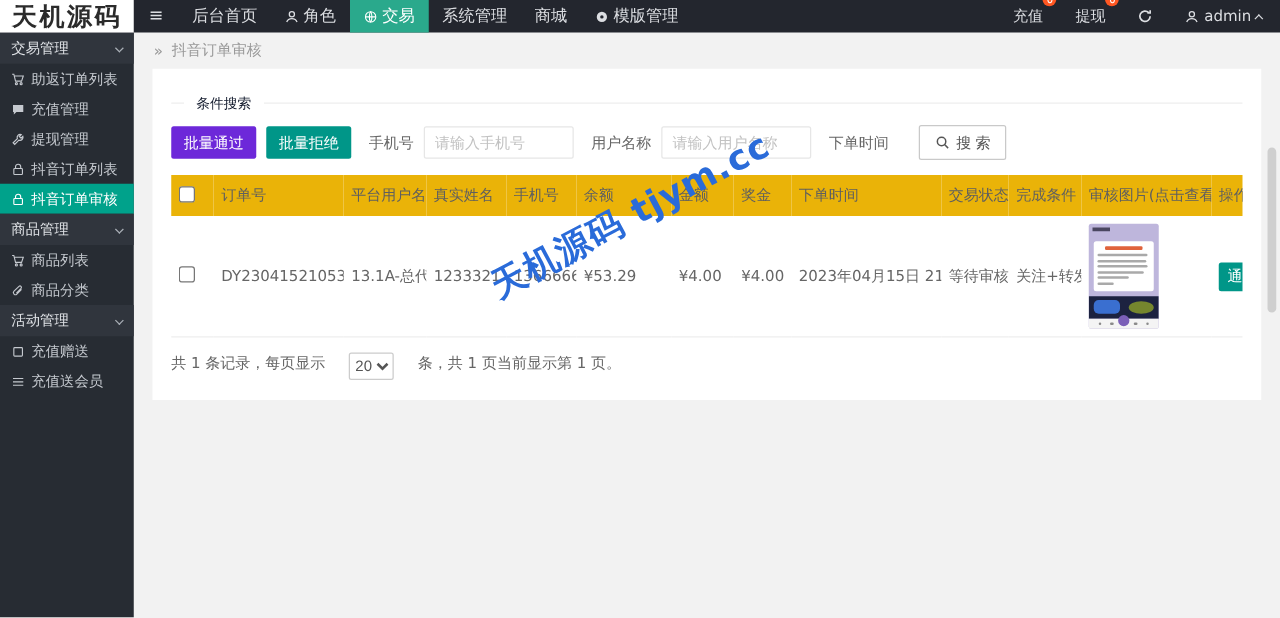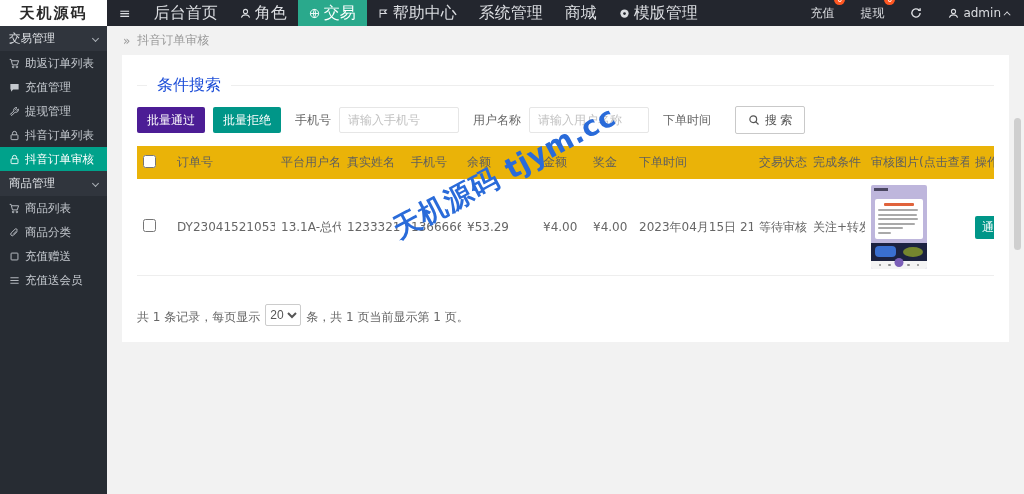--- a/index.html
+++ b/index.html
@@ -3,46 +3,46 @@
 <meta charset="utf-8">
 <style>
   * { box-sizing: border-box; margin: 0; padding: 0; }
   html,body { width:1024px; height:494px; overflow:hidden; }
   body {
     font-family: "DejaVu Sans", "Liberation Sans", sans-serif;
     background:#f2f2f2; position:relative; font-size:12px; color:#666;
   }
   
   .topbar { position:absolute; top:0; left:0; right:0; height:26px; background:#23262e; display:flex; align-items:stretch; z-index:20; }
-  .logo { width:107px; background:#fff; color:#2b2b2b; font-weight:bold; font-size:15px; display:flex; align-items:center; justify-content:center; letter-spacing:2px; }
+  .logo { width:107px; background:#fff; color:#2b2b2b; font-weight:bold; font-size:20px; display:flex; align-items:center; justify-content:center; letter-spacing:2px; }
   .nav { display:flex; }
-  .nav-item { padding:0 11px; font-size:16px; color:#dcdee2; display:flex; align-items:center; gap:4px; cursor:pointer; }
+  .nav-item { padding:0 11px; font-size:13px; color:#dcdee2; display:flex; align-items:center; gap:4px; cursor:pointer; }
   .nav-item.active { background:#2aa98c; color:#fff; }
   .hamburger { font-size:14px; padding:0 12px; }
   .topbar-right { margin-left:auto; display:flex; align-items:center; }
   .top-link { position:relative; color:#dcdee2; font-size:12px; padding:0 13px; height:38px; display:flex; align-items:center; cursor:pointer; }
   .badge { position:absolute; top:0px; right:2px; background:#ff5722; color:#fff; font-size:8px; min-width:11px; height:11px; line-height:11px; border-radius:6px; text-align:center; padding:0 1px; }
   .caret-up { width:5px; height:5px; border-left:1px solid #dcdee2; border-top:1px solid #dcdee2; transform:rotate(45deg) translateY(2px); display:inline-block; margin-left:5px; }
   .icon { display:inline-flex; align-items:center; }
   
   .sidebar { position:absolute; top:26px; left:0; bottom:0; width:107px; background:#272c33; z-index:10; }
   .side-item { height:24px; display:flex; align-items:center; font-size:11.5px; color:#c5c9cf; padding:0 9px; gap:5px; cursor:pointer; white-space:nowrap; }
   .side-item .caret-down { margin-left:auto; width:5px; height:5px; border-right:1px solid #aab0b7; border-bottom:1px solid #aab0b7; transform:rotate(45deg); }
   .side-header { background:#30353d; color:#dfe2e6; height:25px;justify-content:center; }
   .side-item.active { background:#00a28b; color:#fff; }
   .side-item svg { flex:0 0 auto; }
   
   .main { position:absolute; left:107px; top:26px; right:0; bottom:0; background:#f2f2f2; overflow:hidden; }
   .breadcrumb { height:29px; display:flex; align-items:center; padding:0 16px; font-size:12px; color:#999; gap:7px; }
   .card { position:relative; margin:0 15px; background:#fff; padding:12px 15px 16px; }
   fieldset.search-fs { border:0; border-top:1px solid #eee; margin-top:8px; padding:0; }
-  fieldset.search-fs legend { font-size:16px; color:#1d4ed8; margin-left:10px; padding:0 10px; }
+  fieldset.search-fs legend { font-size:11px; color:#0f172a; margin-left:10px; padding:0 10px; }
   .filter-row { display:flex; align-items:center; margin-top:10px; }
   .btn { font-size:12px; height:26px; line-height:26px; padding:0 10px; border-radius:2px; color:#fff; border:none; cursor:pointer; white-space:nowrap; }
-  .btn-orange { background:#4c1d95; }
+  .btn-orange { background:#6d28d9; }
   .btn-teal { background:#009688; margin-left:8px; }
   .f-label { font-size:12px; color:#666; margin-left:14px; margin-right:8px; white-space:nowrap; }
   .f-input { height:26px; width:120px; border:1px solid #e6e6e6; border-radius:2px; padding:0 8px; font-size:12px; color:#666; outline:none; }
   .f-input::placeholder { color:#c2c2c2; }
   .btn-search { height:28px; background:#fff; border:1px solid #c9c9c9; border-radius:2px; color:#555; font-size:12px; display:flex; align-items:center; gap:5px; padding:0 12px; margin-left:16px; cursor:pointer; }
   
   table { width:100%; border-collapse:collapse; table-layout:fixed; margin-top:12px; font-size:12px; color:#666; }
   thead th { background:#eab308; font-weight:normal; text-align:left; padding:8px 6px; color:#5f5f5f; overflow:hidden; white-space:nowrap; }
   tbody td { border-bottom:1px solid #eee; padding:6px; vertical-align:middle; overflow:hidden; white-space:nowrap; }
   input[type=checkbox] { width:13px; height:13px; accent-color:#009688; cursor:pointer; }
@@ -54,21 +54,21 @@
   .shot-card { position:absolute; left:4px; right:4px; top:14px; height:40px; background:#fff; border-radius:2px; padding:4px 3px; }
   .shot-title { height:3px; width:72%; margin:0 auto 3px; background:#e0633c; border-radius:1px; }
   .shot-line { height:2px; background:#a9a9a9; border-radius:1px; margin-bottom:2.5px; }
   .shot-mid { position:absolute; left:0; right:0; top:58px; height:18px; background:#1c2240; }
   .blob-blue { position:absolute; left:4px; top:3px; width:21px; height:11px; background:#3a6fd0; border-radius:4px; }
   .blob-green { position:absolute; right:4px; top:4px; width:20px; height:10px; background:#75862e; border-radius:50%; }
   .shot-bottom { position:absolute; left:0; right:0; bottom:0; height:8px; background:#f4f4f4; display:flex; align-items:center; justify-content:space-around; padding:0 4px; }
   .dot { width:2.5px; height:2.5px; border-radius:50%; background:#8a8a8a; }
   .shot-fab { position:absolute; bottom:2px; left:50%; transform:translateX(-50%); width:9px; height:9px; background:#7b5fb8; border-radius:50%; z-index:2; }
   
-  .pager { margin-top:28px; font-size:12px; color:#666; display:flex; align-items:flex-end; gap:5px; }
+  .pager { margin-top:12px; font-size:12px; color:#666; display:flex; align-items:flex-start; gap:19px; }
   .pager select { height:22px; font-size:12px; border:1px solid #ccc; border-radius:2px; color:#555; background:#fff; cursor:pointer; }
   
   .watermark { position:absolute; left:288px; top:186px; transform:rotate(-28deg); transform-origin:0 50%; font-size:28px; font-weight:bold; color:#2a6bd9; white-space:nowrap; pointer-events:none; letter-spacing:1px; z-index:5; }
   .scroll-thumb { position:absolute; right:3px; top:118px; width:7px; height:132px; background:#cfcfcf; border-radius:4px; z-index:30; cursor:pointer; }
 </style>
 </head>
 <body>
 
 <div class="topbar">
   <div class="logo">天机源码</div>
@@ -91,28 +91,20 @@
     <div class="nav-item active">
       <span class="icon">
           <svg width="11" height="11" viewBox="0 0 16 16" fill="none" stroke="currentColor" stroke-width="1.3">
             <circle cx="8" cy="8" r="6"></circle>
             <path d="M2 8h12M8 2c2 2 2 10 0 12M8 2c-2 2-2 10 0 12"></path>
           </svg>
         </span>
       <span>交易</span>
     </div>
     <div class="nav-item">
-      <span class="icon">
-          <svg width="11" height="11" viewBox="0 0 16 16" fill="none" stroke="currentColor" stroke-width="1.5">
-            <path d="M3 2v12M3 3h9l-2.5 2.5L12 8H3"></path>
-          </svg>
-        </span>
-      <span>帮助中心</span>
-    </div>
-    <div class="nav-item">
         <span>系统管理</span>
       </div>
     <div class="nav-item">
         <span>商城</span>
       </div>
     <div class="nav-item">
       <span class="icon">
           <svg width="11" height="11" viewBox="0 0 16 16">
             <circle cx="8" cy="8" r="6" fill="currentColor"></circle>
             <circle cx="8" cy="8" r="2" fill="#23262e"></circle>
@@ -213,20 +205,24 @@
       </span>
     <span>商品列表</span>
   </div>
   <div class="side-item">
     <span class="icon">
         <svg width="11" height="11" viewBox="0 0 16 16" fill="none" stroke="currentColor" stroke-width="1.3">
           <path d="M12 6.5l-5.5 5.5a2.3 2.3 0 0 1-3.3-3.3L9 3a1.7 1.7 0 0 1 2.4 2.4L6 10.8"></path>
         </svg>
       </span>
     <span>商品分类</span>
+  </div>
+  <div class="side-item side-header">
+    <span>活动管理</span>
+    <span class="caret-down"></span>
   </div>
   <div class="side-item">
     <span class="icon">
         <svg width="11" height="11" viewBox="0 0 16 16" fill="none" stroke="currentColor" stroke-width="1.3">
           <rect x="3" y="3" width="10" height="10" rx="1"></rect>
         </svg>
       </span>
     <span>充值赠送</span>
   </div>
   <div class="side-item">

